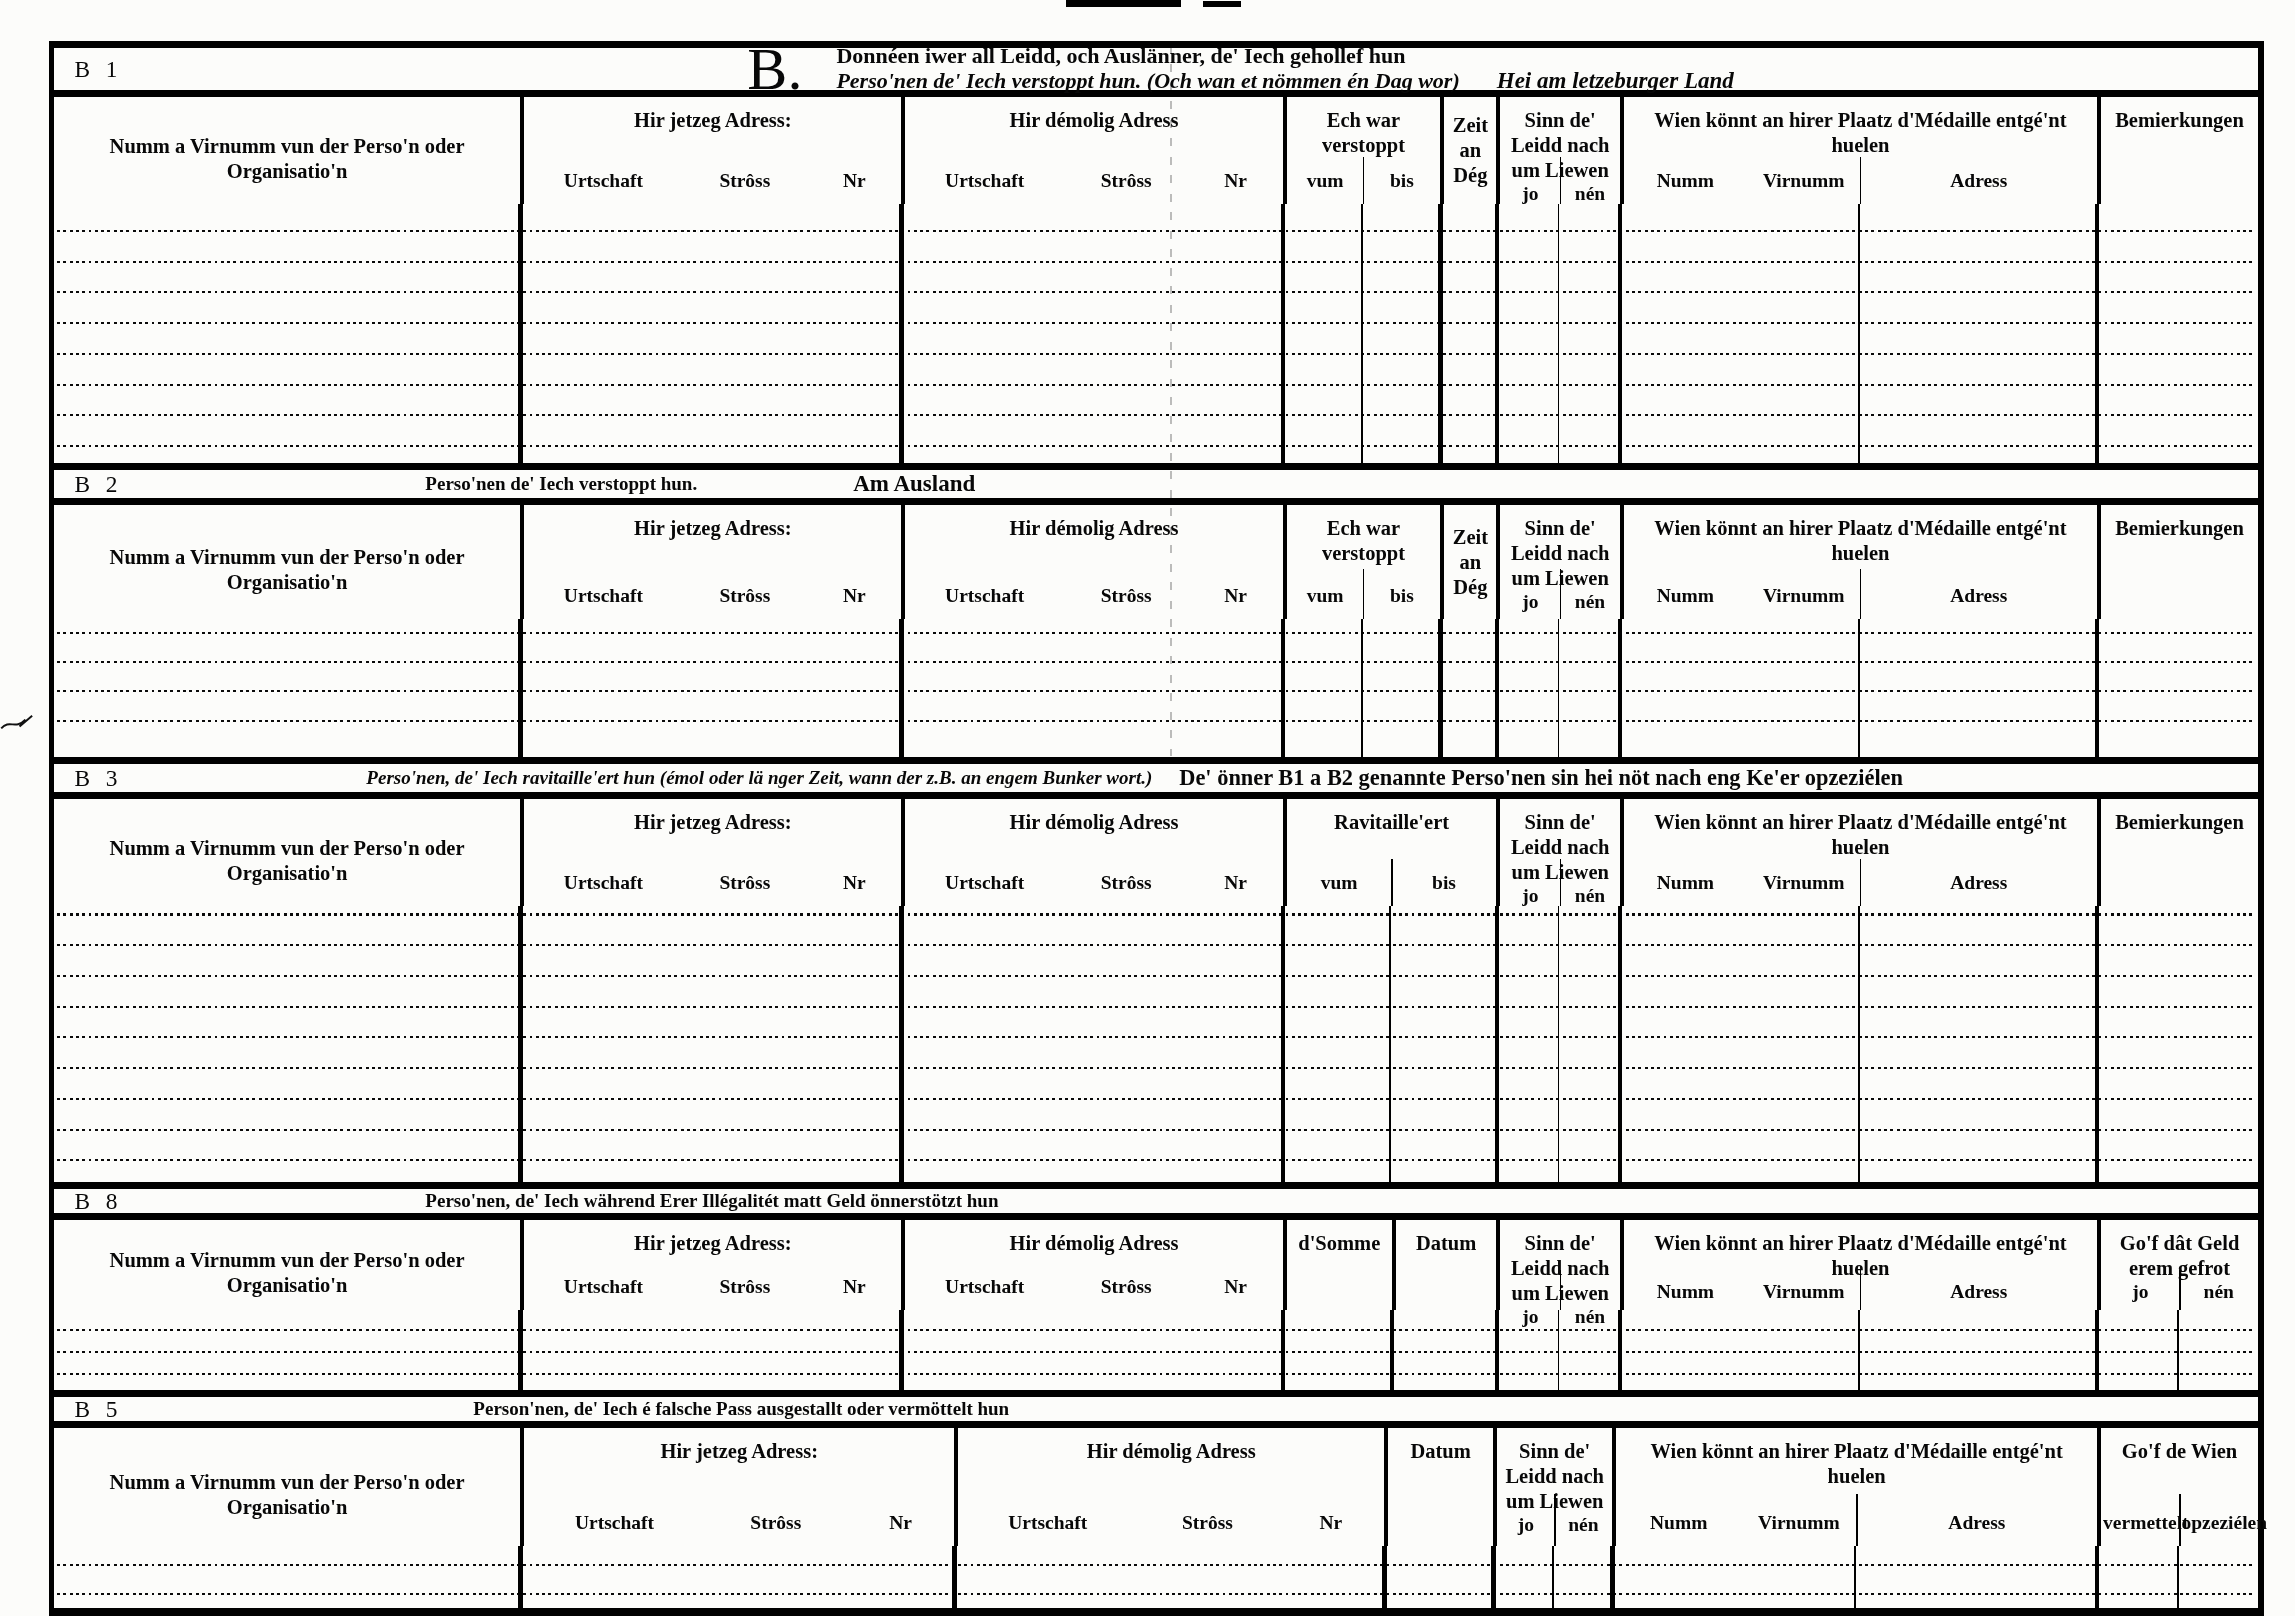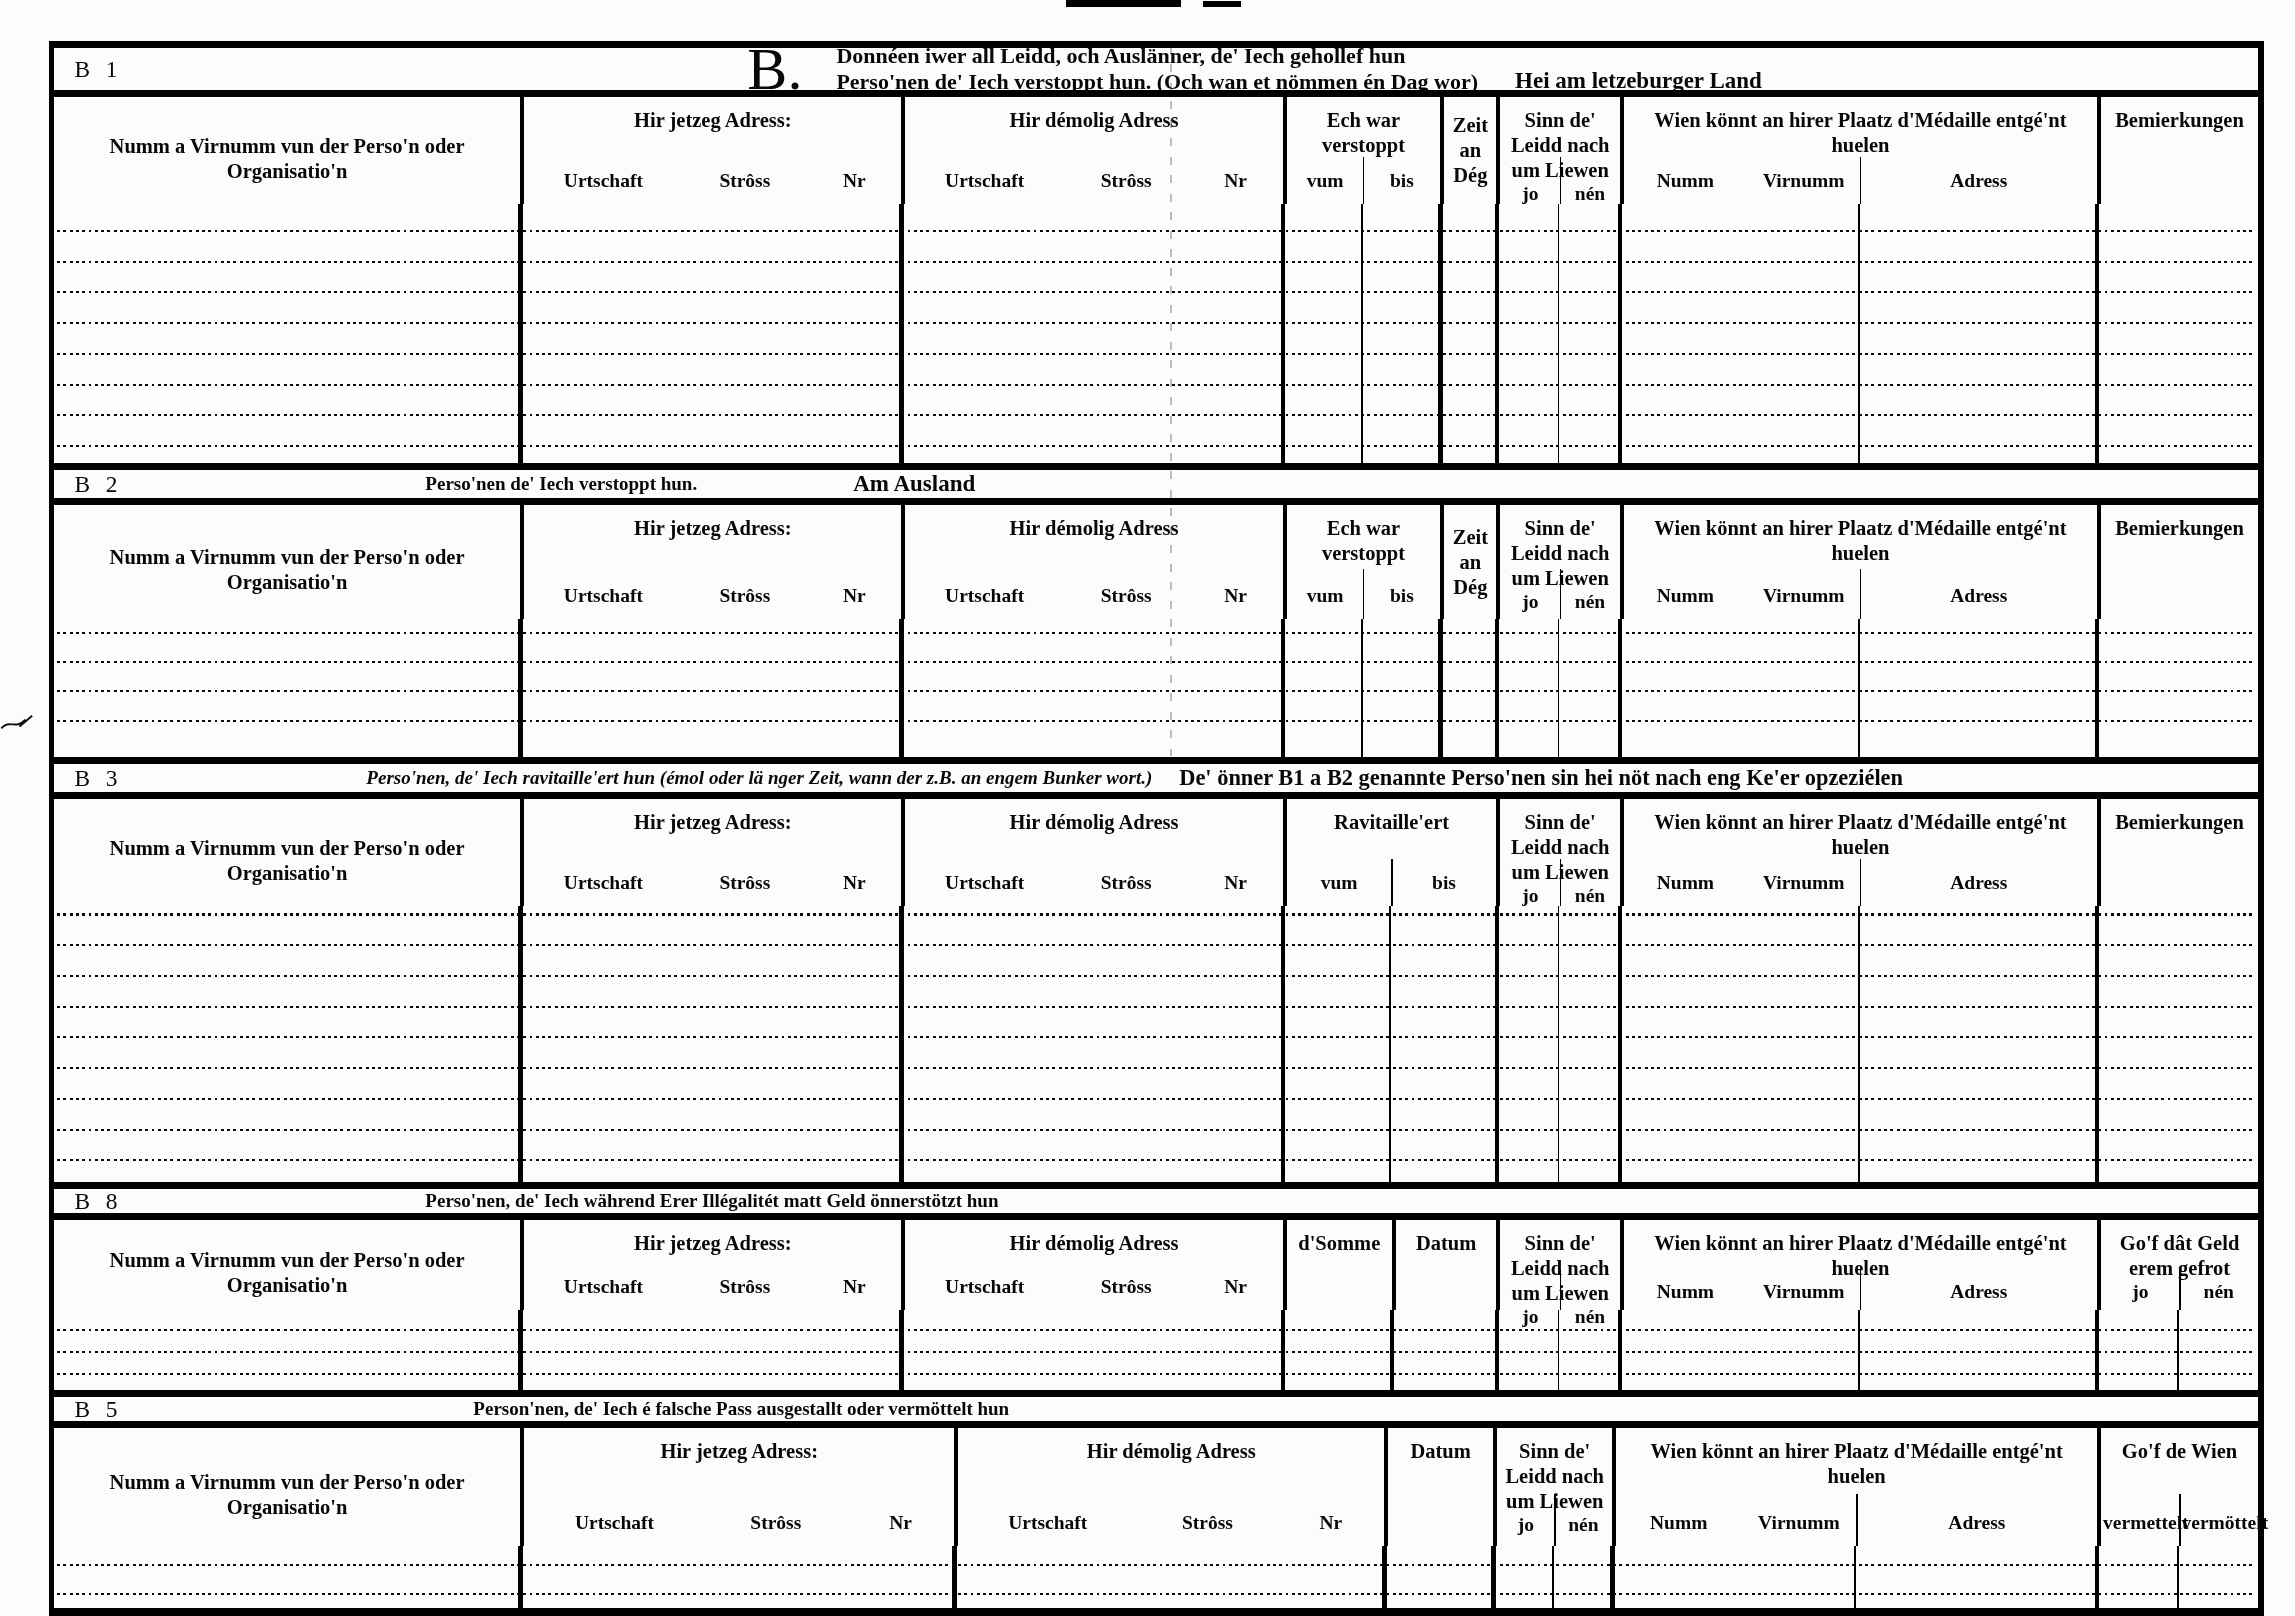--- a/index.html
+++ b/index.html
@@ -48,21 +48,21 @@
   <svg class="margin-mark" width="44" height="29" viewBox="0 0 90 60">
     <path d="M2 38 C 20 18, 30 42, 52 20 L 40 34 L 66 12" stroke="#111" stroke-width="4" fill="none"></path>
   </svg>
   <div class="form">
       <div class="section">
         <div class="titlebar" style="height: 56px;">
           <div class="sec-id">B 1</div>
           <div class="bigletter" style="margin-left: 625px;">B.</div>
           <div class="tlines">
             <div>Donnéen iwer all Leidd, och Auslänner, de' Iech gehollef hun</div>
-            <div style="display: flex; align-items: center;">
+            <div style="display: flex; align-items: flex-start; font-style: italic;">
               <div>Perso'nen de' Iech verstoppt hun. (Och wan et nömmen én Dag wor)</div>
               <div class="suffix">Hei am letzeburger Land</div>
             </div>
           </div>
         </div>
         <div class="headrow" style="height: 107px;">
           <div class="hcell vcenter" style="width: 21.15%;">
             <div class="hlabel">Numm a Virnumm vun der Perso'n oder Organisatio'n</div>
           </div>
           <div class="hcell" style="width: 17.3%;">
@@ -400,21 +400,21 @@
               <div class="hsub" style="width: 26%;">Numm</div>
               <div class="hsub" style="width: 24%;">Virnumm</div>
               <div class="hsub" style="width: 50%;">Adress</div>
             </div>
             <div class="subdiv" style="left: calc(50% - 0.5px);"></div>
           </div>
           <div class="hcell" style="width: 7.3%;">
             <div class="hlabel">Go'f de Wien</div>
             <div class="hsubs">
               <div class="hsub" style="width: 50%;">vermettelt</div>
-              <div class="hsub" style="width: 50%;">vermöttelt</div>
+              <div class="hsub" style="width: 50%;">opzeziélen</div>
             </div>
             <div class="subdiv" style="left: calc(50% - 0.5px);"></div>
           </div>
         </div>
         <div class="bodyarea" style="height: 62px;">
           <div class="dotline" style="top: 18px;"></div>
           <div class="dotline" style="top: 47px;"></div>
           <div class="vline" style="left: calc(21.15% - 2px);"></div>
           <div class="vline" style="left: calc(40.85% - 2px);"></div>
           <div class="vline" style="left: calc(60.35% - 2px);"></div>

